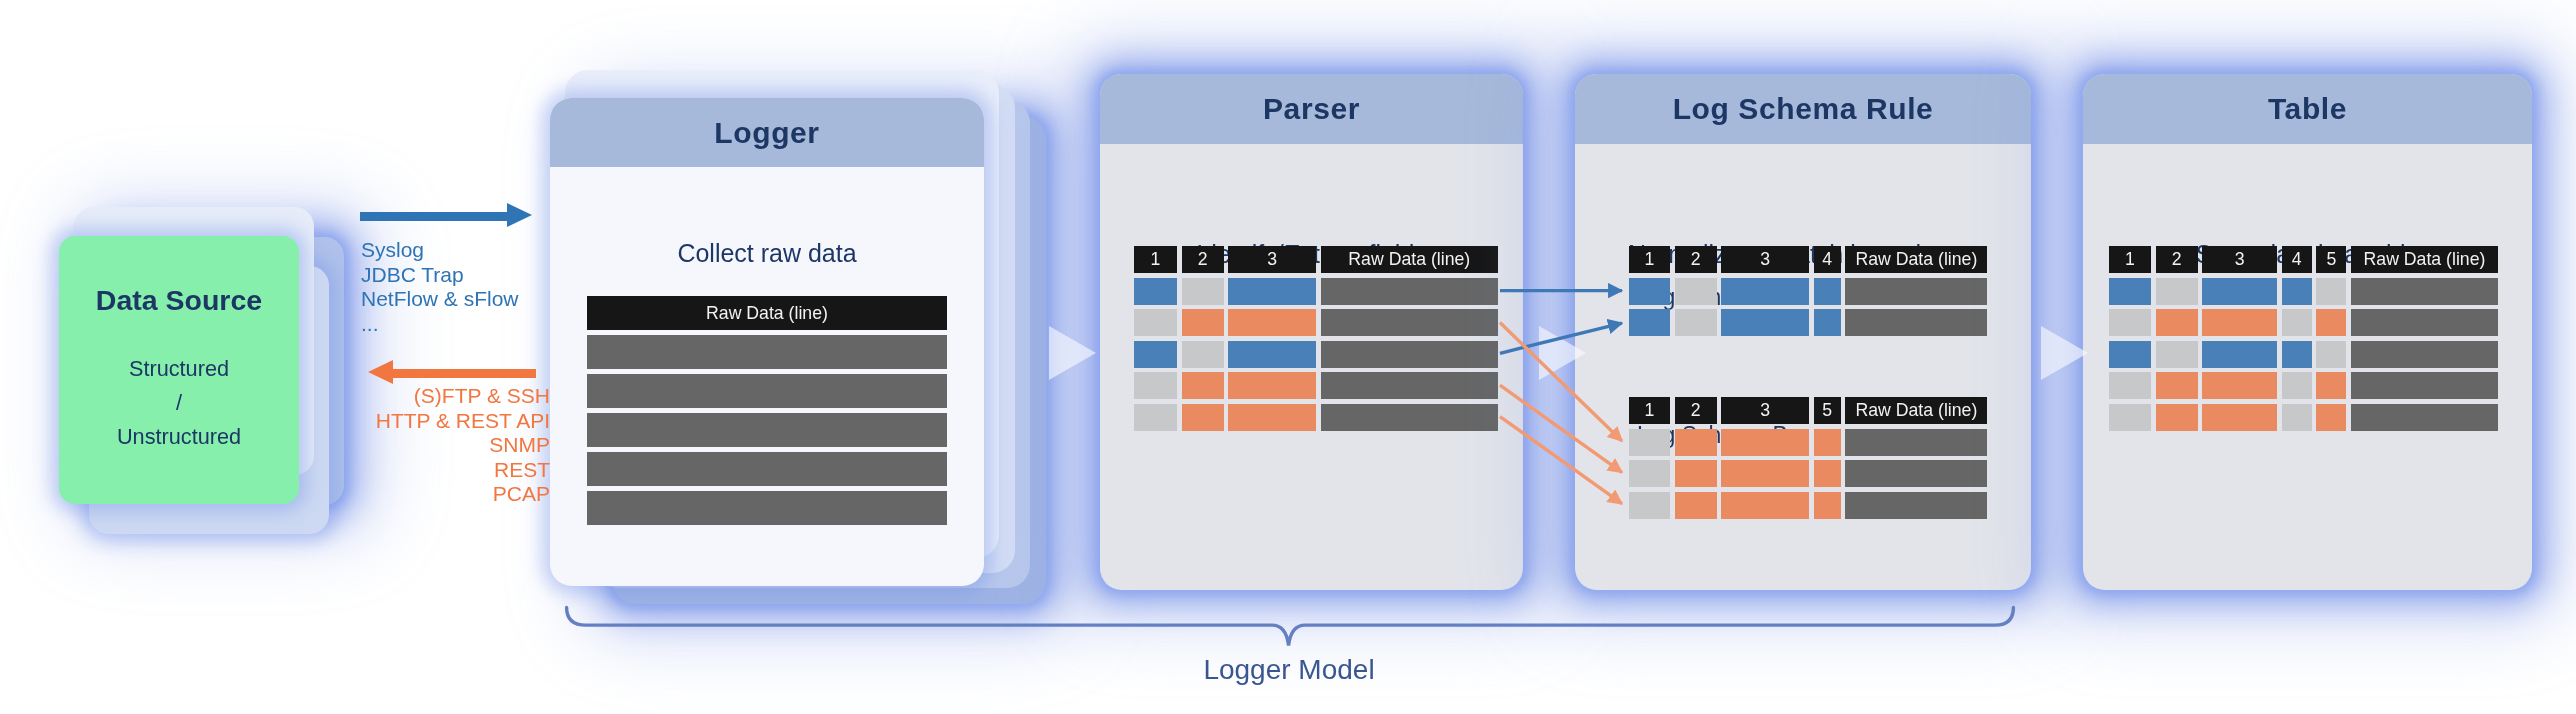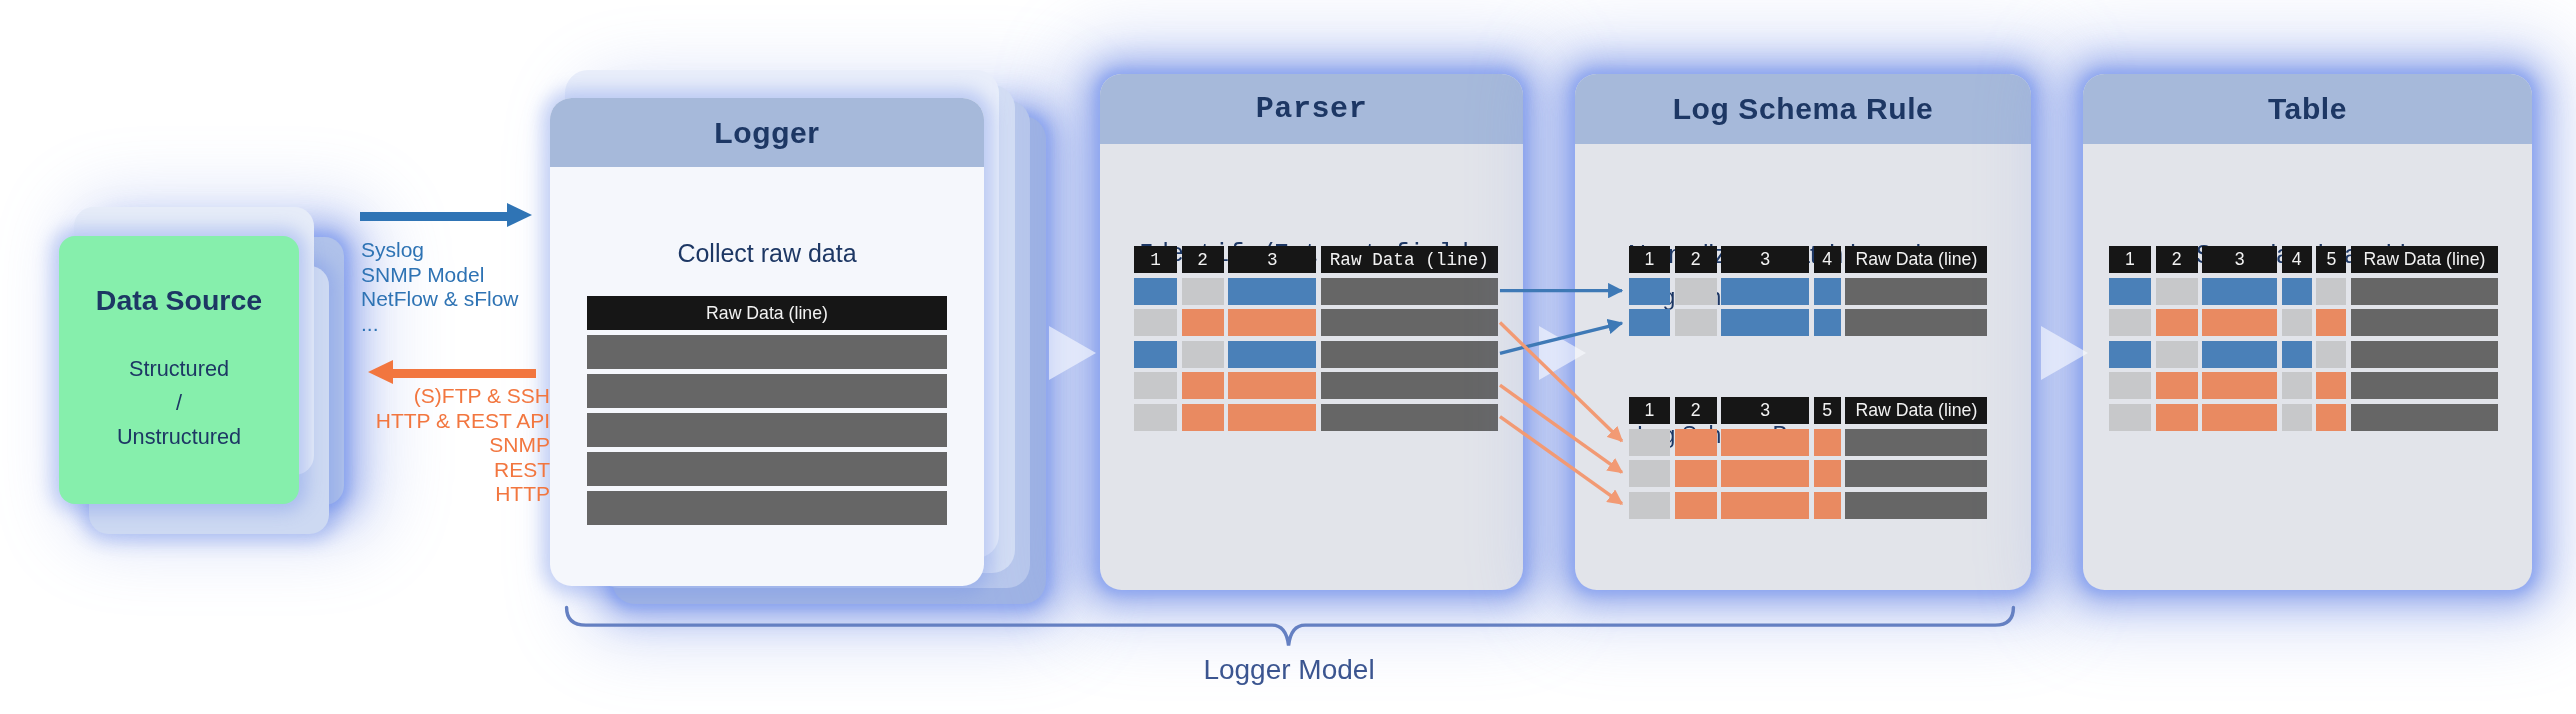--- a/index.html
+++ b/index.html
@@ -40,21 +40,21 @@
   .stage .band{position:absolute;left:0;top:0;width:100%;background:#a6b9da;
                border-radius:21.7px 21.7px 0 0;display:flex;align-items:center;justify-content:center;}
   .stage .band h2{margin:0;font-size:30px;font-weight:600;color:#1d3764;letter-spacing:0.6px;}
   .stage .subtitle{position:absolute;width:100%;text-align:center;font-size:25px;color:#1d3764;}
   .body-gray{background:#e2e4ea;}
   .body-light{background:#f5f7fc;}
 
   #stage-logger{left:550px;top:54px;width:434px;height:488px;}
   #stage-logger .band{height:69px;}
   #stage-logger .subtitle{top:141px;}
-  #stage-parser{left:1100px;top:74px;width:423px;height:516px;font-family:Liberation Mono, monospace;}
+  #stage-parser{left:1100px;top:74px;width:423px;height:516px;}
   #stage-lsr{left:1575px;top:74px;width:456px;height:516px;}
   #stage-table{left:2083px;top:74px;width:449px;height:516px;}
   .band-std{height:70px;}
   .sub-std{top:166px;}
 
   
   .dtable{position:absolute;}
   .trow{display:flex;column-gap:4.6px;height:27px;margin-top:4.6px;}
   .trow.thead{margin-top:0;}
   .logger-t .trow{height:34px;margin-top:5.1px;}
@@ -105,33 +105,33 @@
       <div>Structured</div>
       <div>/</div>
       <div>Unstructured</div>
     </div>
   </section>
 
   <div class="shaft blue"></div>
   <div class="head-right"></div>
   <div class="flow-labels blue">
     <div>Syslog</div>
-    <div>SNMP Model</div>
+    <div>JDBC Trap</div>
     <div>NetFlow &amp; sFlow</div>
     <div>...</div>
   </div>
 
   <div class="shaft orange"></div>
   <div class="head-left"></div>
   <div class="flow-labels orange">
     <div>(S)FTP &amp; SSH</div>
     <div>HTTP &amp; REST API</div>
     <div>SNMP</div>
     <div>REST</div>
-    <div>HTTP</div>
+    <div>PCAP</div>
   </div>
 
   <div class="layer glow" style="left:612px;top:116px;width:434px;height:488px;background:#9fb3e4;border-radius:23px;"></div>
   <div class="layer" style="left:596px;top:100px;width:434px;height:488px;background:#b9c8ec;border-radius:23px;"></div>
   <div class="layer" style="left:581px;top:85px;width:434px;height:488px;background:#d4def4;border-radius:23px;"></div>
   <div class="layer" style="left:565px;top:70px;width:434px;height:488px;background:#e9eefa;border-radius:23px;"></div>
 
   <section class="stage body-light softglow" id="stage-logger">
     <div class="band">
       <h2>Logger</h2>

